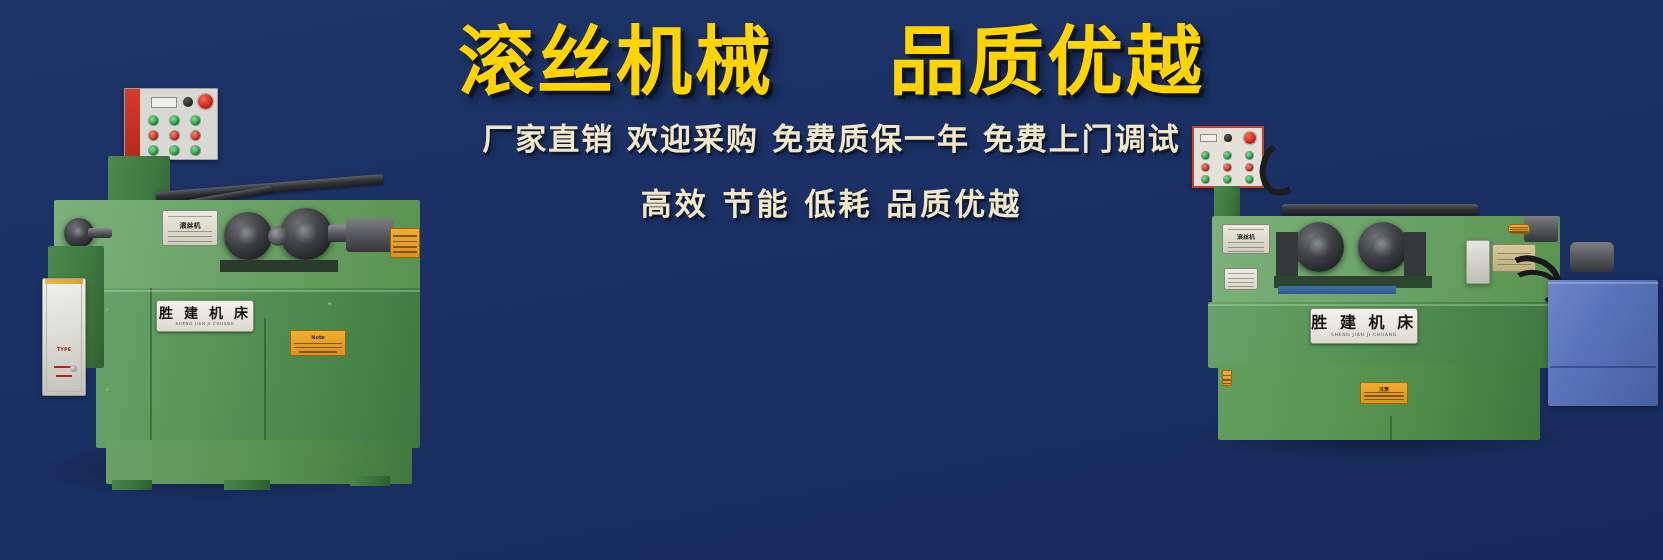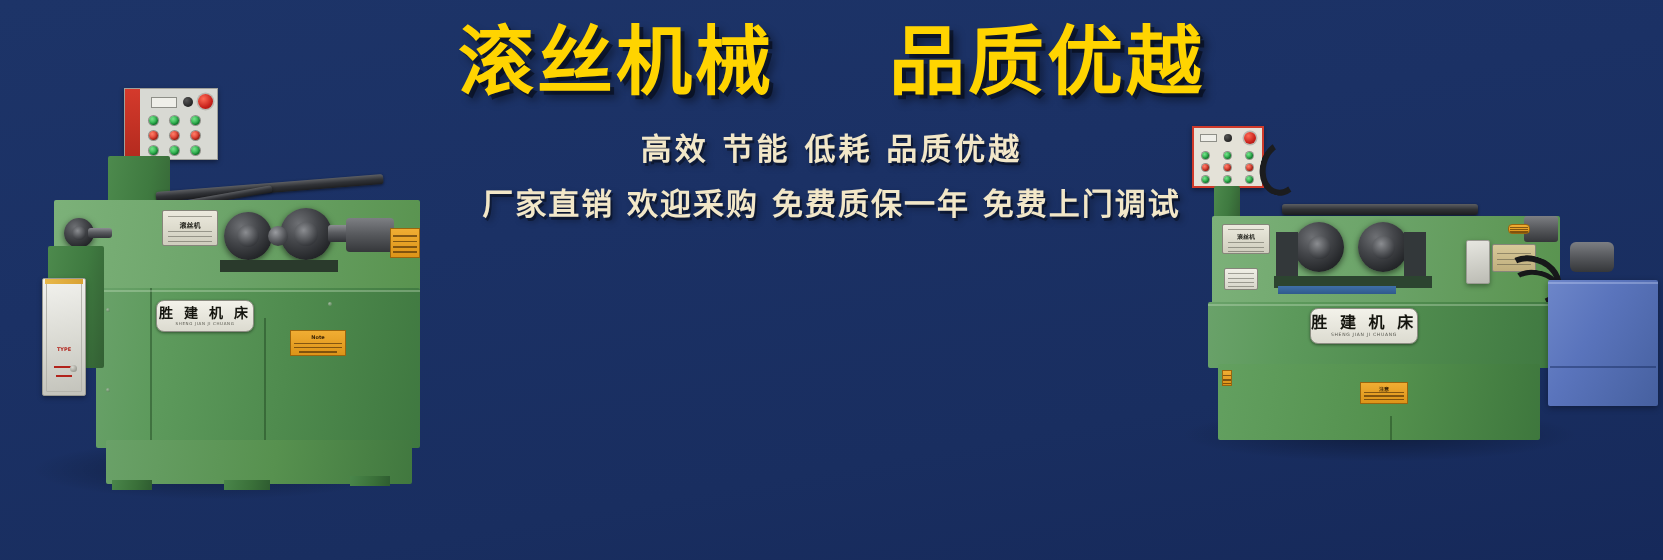--- a/index.html
+++ b/index.html
@@ -124,21 +124,21 @@
     box-shadow:0 0 0 1px rgba(130,130,125,.85), inset -1px -1px 2px rgba(0,0,0,.3);
   }
   .btn.green { background:radial-gradient(circle at 35% 32%,#76e38a,#18a23c 70%,#0d7a2b); }
   .btn.red   { background:radial-gradient(circle at 35% 32%,#ff7f6a,#d02a1e 70%,#98160f); }
 
   
   .brandplate {
     position:absolute;
     background:linear-gradient(180deg,#f3f2ea,#dcdbd0);
     border:1px solid #8d8d83;
-    border-radius:8px;
+    border-radius:3px;
     display:flex; flex-direction:column;
     align-items:center; justify-content:center;
     box-shadow:0 1px 3px rgba(0,0,0,.45);
     overflow:hidden;
   }
   .brandplate .cn {
     color:#15150f; font-weight:bold; line-height:1;
     letter-spacing:.22em; white-space:nowrap;
     font-family:"DejaVu Serif","Liberation Serif",serif;
   }
@@ -361,22 +361,22 @@
     <div class="foot" style="left:322px; top:388px; width:40px; height:10px;"></div>
   </div>
 
   <div class="copy">
 
     <div class="headline">
       <span>滚丝机械</span>
       <span>品质优越</span>
     </div>
 
+    <div class="tagline second">厂家直销  欢迎采购  免费质保一年  免费上门调试</div>
     <div class="tagline">高效  节能  低耗  品质优越</div>
-    <div class="tagline second">厂家直销  欢迎采购  免费质保一年  免费上门调试</div>
   </div>
 
   <div class="machine-shadow" style="left:1180px; top:408px; width:400px; height:54px;"></div>
 
   <div class="machine" style="left:1178px; top:120px; width:485px; height:320px;">
 
     <div class="panel" style="left:14px; top:6px; width:72px; height:62px; border:2px solid #cf3a2b; background:#e4e2d8;">
       <div class="display" style="left:6px; top:6px; width:17px; height:8px;"></div>
       <div class="knob" style="left:30px; top:6px; width:8px; height:8px;"></div>
       <div class="estop" style="left:50px; top:4px; width:12px; height:12px;"></div>

